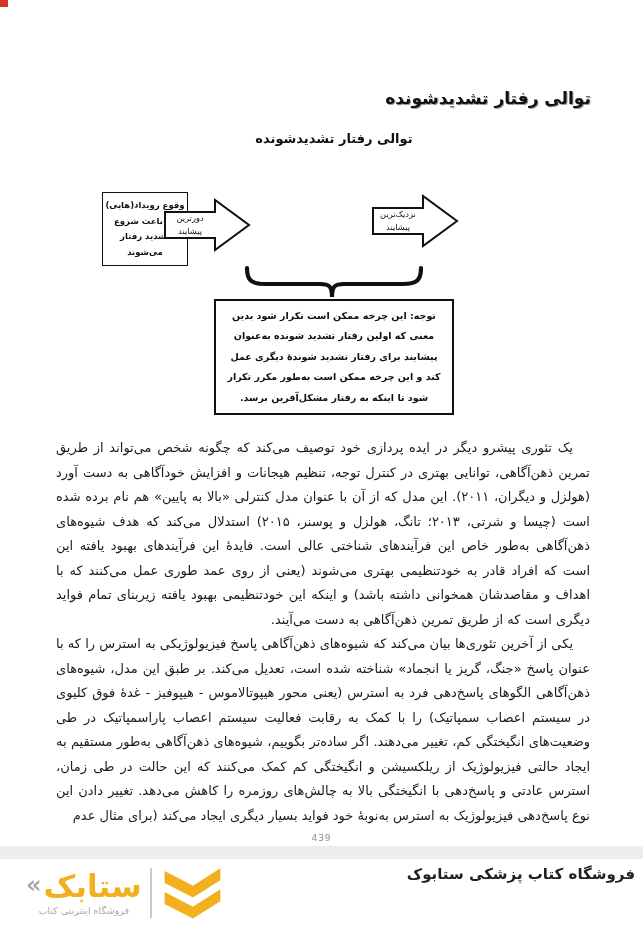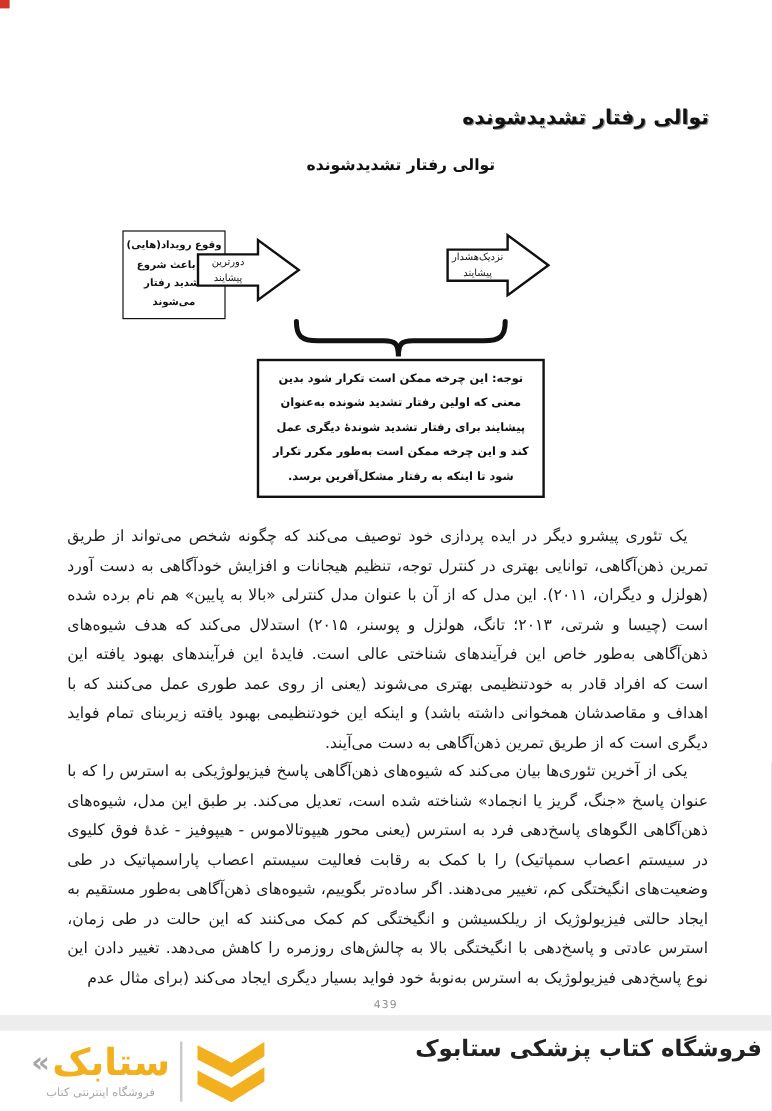--- a/index.html
+++ b/index.html
@@ -49,21 +49,21 @@
   
   .footer{position:absolute;left:0;top:859px;width:643px;height:67px;background:#ffffff;}
   .logo{position:absolute;left:26px;top:4px;display:flex;align-items:center;gap:8px;}
   .logo-textcol{display:flex;flex-direction:column;align-items:center;}
   .logo-wordrow{display:flex;align-items:flex-start;direction:ltr;}
   .logo-guillemet{font-size:24px;font-weight:bold;color:#a7a7a7;line-height:30px;margin-right:2px;}
   .logo-wordmark{font-size:31px;font-weight:bold;color:#f2b01e;line-height:32px;direction:rtl;}
   .logo-tagline{font-size:9.5px;color:#a7a7a7;direction:rtl;margin-top:3px;}
   .logo-divider{width:2px;height:50px;background:#c9c9c9;}
   .footer-right{position:absolute;right:8px;top:4px;text-align:right;}
-  .store-title{font-size:19px;font-weight:bold;color:#222;direction:rtl;line-height:22px;}
+  .store-title{font-size:15px;font-weight:bold;color:#222;direction:rtl;line-height:22px;}
   .store-url{font-family:"Liberation Sans","DejaVu Sans",sans-serif;font-size:19px;font-weight:bold;
     color:#1a1a1a;letter-spacing:6px;line-height:28px;margin-top:2px;white-space:nowrap;}
   .url-accent{color:#f2b01e;}
 </style>
 </head>
 <body>
 
 <div class="page">
 
   <div class="corner-artifact"></div>
@@ -89,21 +89,21 @@
         <div>پیشایند</div>
       </div>
     </div>
 
 
     <div class="arrow-wrap arrow2">
       <svg width="90" height="58" viewBox="0 0 90 58">
         <polygon points="2,16 52,16 52,4 86,29 52,54 52,42 2,42" fill="#ffffff" stroke="#111111" stroke-width="2"></polygon>
       </svg>
       <div class="arrow-label">
-        <div>نزدیک‌هشدار</div>
+        <div>نزدیک‌ترین</div>
         <div>پیشایند</div>
       </div>
     </div>
 
 
     <div class="brace-wrap">
       <svg width="182" height="34" viewBox="0 0 182 34">
         <path d="M 4 3 C 4 15, 8 19, 22 19 L 77 19 C 86 19, 89 21, 89 32 C 89 21, 92 19, 101 19 L 160 19 C 174 19, 178 15, 178 3" fill="none" stroke="#111111" stroke-width="4.2" stroke-linecap="round"></path>
       </svg>
     </div>

